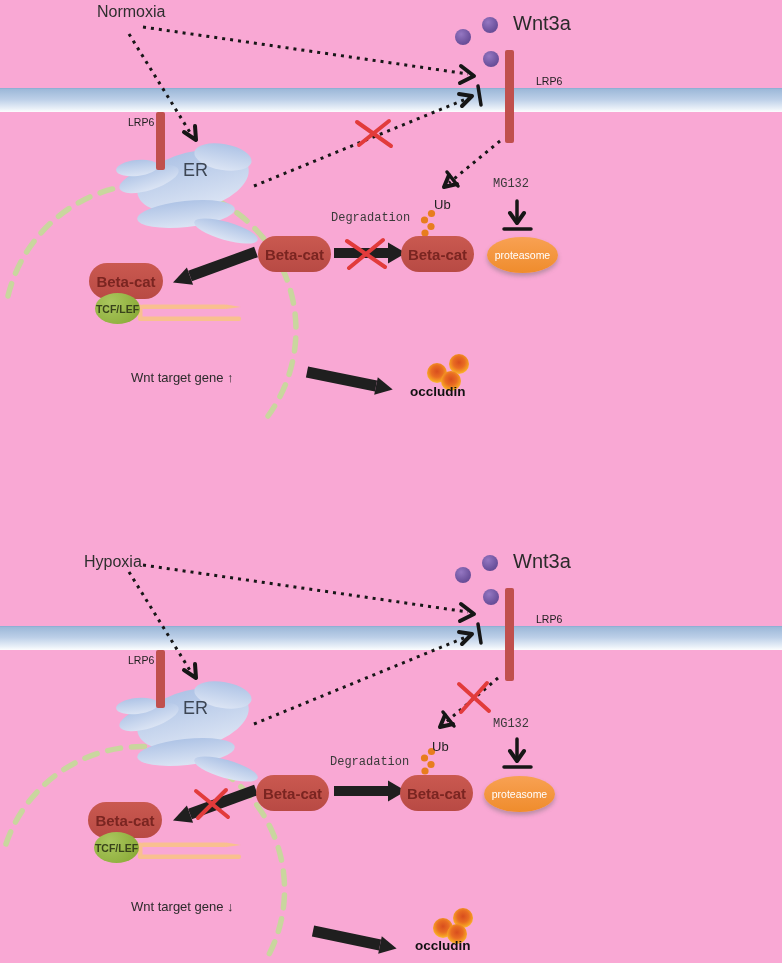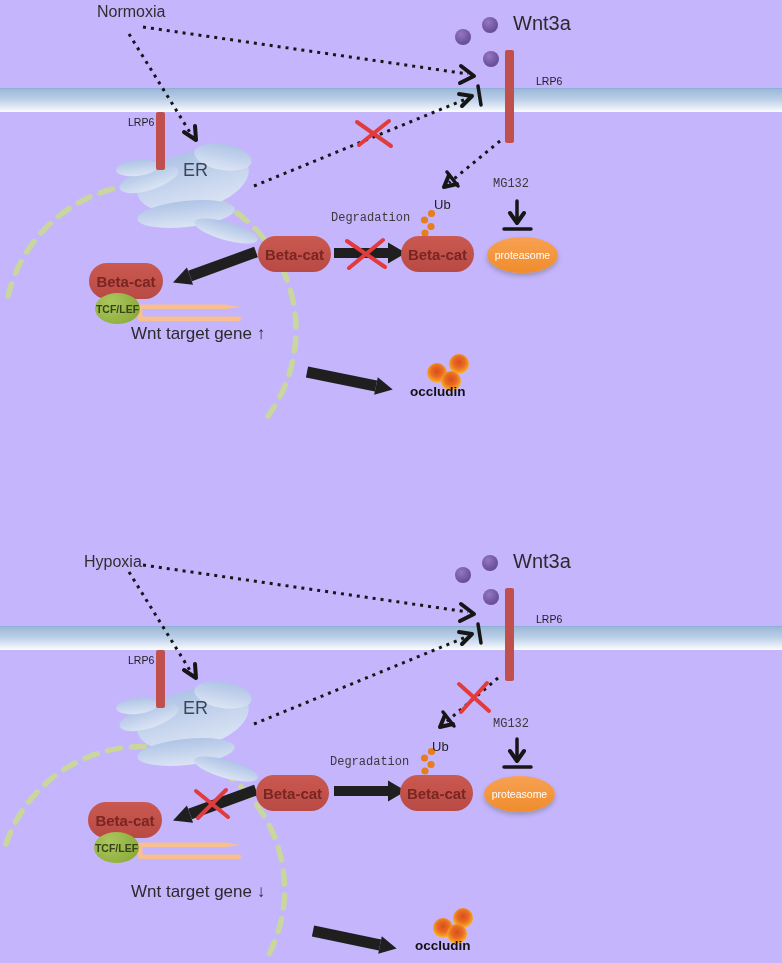--- a/index.html
+++ b/index.html
@@ -3,34 +3,34 @@
 <meta charset="utf-8">
 <style>
   :root{
     --membrane-blue:#a9c3e0; --receptor-red:#c0504d; --beta-cat-fill:#c4534e;
     --beta-cat-text:#7a2521; --proteasome-orange:#f79646; --tcf-lef-green:#8db843;
     --wnt-ligand-purple:#7a5da5; --nucleus-dash-green:#c9d69e; --gene-peach:#f9c08f;
     --ubiquitin-orange:#e87d1e; --inhibition-x-red:#e23b3b; --arrow-black:#1f1f1f;
   }
   html,body{margin:0;padding:0;background:#fff;}
   body{font-family:"Liberation Sans",sans-serif;}
-  .canvas{position:relative;width:782px;height:963px;background:#c4b5fd;overflow:hidden;}
+  .canvas{position:relative;width:782px;height:963px;background:#f9a8d4;overflow:hidden;}
   .panel{position:absolute;left:0;width:782px;height:425px;}
   .membrane{position:absolute;left:0;top:88px;width:782px;height:23px;z-index:1;
     background:linear-gradient(180deg,#9cb8d8 0%,#bccfe8 45%,#e9f0f8 85%,#fcfdfe 100%);
     border-top:1px solid #8fb0d4;}
   svg.layer{position:absolute;left:0;top:0;z-index:2;}
   .lbl{position:absolute;z-index:3;color:#2f2f2f;white-space:nowrap;line-height:1;}
   .condition{font-size:16px;color:#2f2f2f;}
   .wnt3a{font-size:20px;color:#2b2b2b;}
   .small{font-size:10.5px;color:#1e1e1e;}
   .er-lbl{font-size:18px;color:#3d4654;}
   .mid{font-size:12px;color:#3a3a3a;font-family:Liberation Mono, monospace;}
   .ub-lbl{font-size:13px;color:#222;}
-  .gene-lbl{font-size:17px;color:#2b2b2b;}
+  .gene-lbl{font-size:13px;color:#2b2b2b;margin-top:46px;}
   .occ-lbl{font-size:13.5px;font-weight:bold;color:#111;}
   .bar{position:absolute;width:9px;background:var(--receptor-red);border-radius:2px;z-index:3;}
   .pill{position:absolute;width:73px;height:36px;border-radius:18px;z-index:3;
     background:linear-gradient(180deg,#ca5950,#b84a44);display:flex;align-items:center;justify-content:center;
     font-size:15px;font-weight:600;color:var(--beta-cat-text);}
   .prot{position:absolute;width:71px;height:36px;border-radius:50%;z-index:3;
     background:linear-gradient(180deg,#f8a153,#ef8c2c);box-shadow:0 3px 4px rgba(110,110,110,.45);
     display:flex;align-items:center;justify-content:center;font-size:10.5px;color:#fff;}
   .tcf{position:absolute;width:45px;height:31px;border-radius:50%;z-index:4;
     background:radial-gradient(circle at 35% 30%,#aac75e,#84a530);
@@ -259,20 +259,20 @@
     <div class="lbl ub-lbl" style="left:432px;top:202px;">Ub</div>
     <div class="lbl mid" style="left:493px;top:180px;">MG132</div>
     <div class="lbl mid" style="left:330px;top:218px;">Degradation</div>
 
     <div class="pill" style="left:256px;top:237px;">Beta-cat</div>
     <div class="pill" style="left:400px;top:237px;">Beta-cat</div>
     <div class="prot" style="left:484px;top:238px;">proteasome</div>
 
     <div class="pill" style="left:88px;top:264px;width:74px;">Beta-cat</div>
     <div class="tcf" style="left:94px;top:294px;">TCF/LEF</div>
-    <div class="lbl gene-lbl" style="left:131px;top:345px;">Wnt target gene ↓</div>
+    <div class="lbl gene-lbl" style="left:131px;top:316px;">Wnt target gene ↓</div>
 
     <div class="occ" style="left:433px;top:380px;"></div>
     <div class="occ" style="left:453px;top:370px;"></div>
     <div class="occ" style="left:447px;top:386px;"></div>
     <div class="lbl occ-lbl" style="left:415px;top:401px;">occludin</div>
   </section>
 </div>
 
 </body></html>

